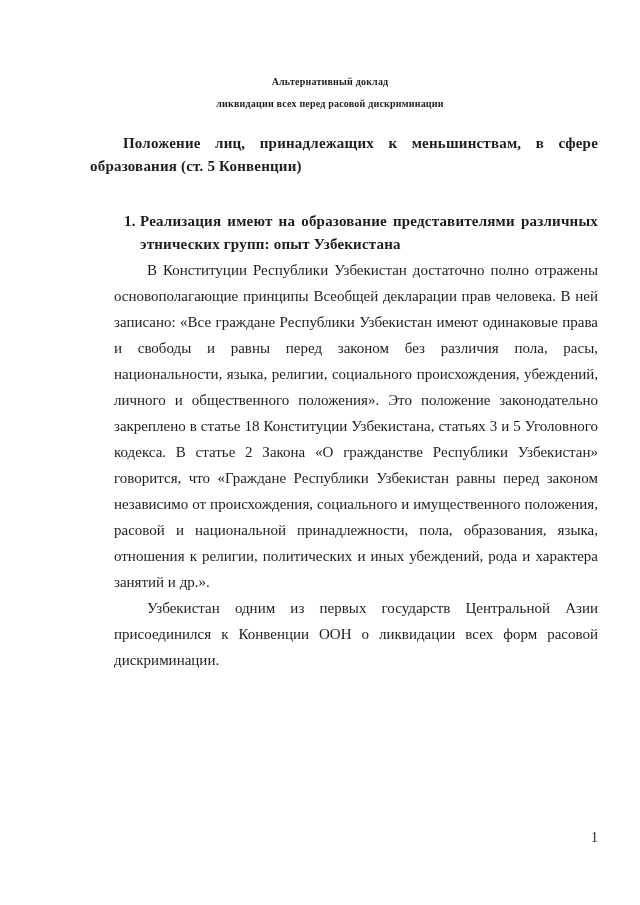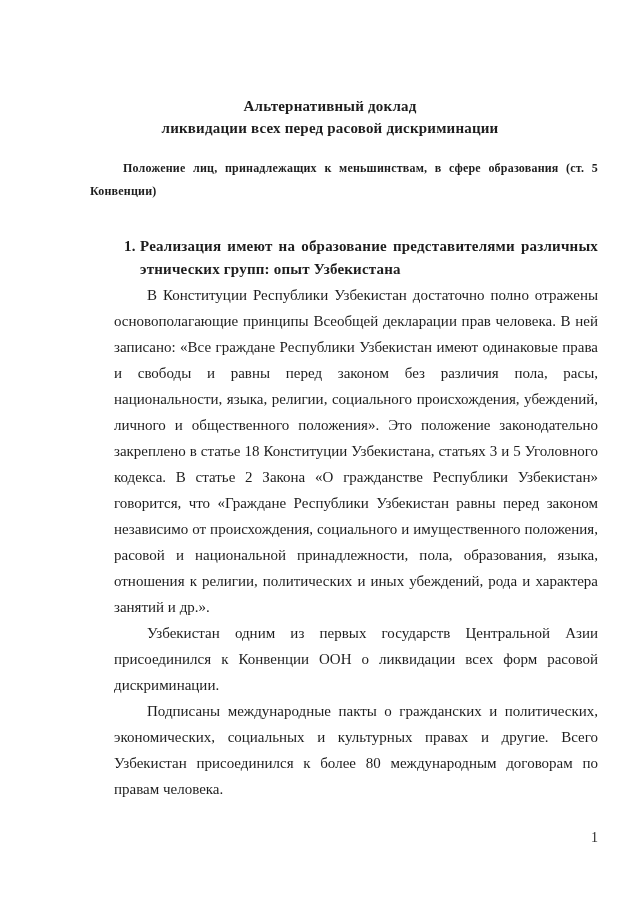--- a/index.html
+++ b/index.html
@@ -12,31 +12,31 @@
     width: 640px;
     height: 905px;
     background: #ffffff;
     color: #1d1d1d;
     font-family: "Liberation Serif", "DejaVu Serif", serif;
     overflow: hidden;
     box-sizing: border-box;
   }
   .doc-title {
     margin: 0 70px 0 90px;      
-    padding-top: 96px;
+    padding-top: 71px;
     font-weight: bold;
-    font-size: 15px;
+    font-size: 10px;
     line-height: 21.5px;
     text-align: center;
     letter-spacing: 0.2px;
   }
   .subtitle {
     margin: 18px 42px 0 90px;
     font-weight: bold;
-    font-size: 12px;
+    font-size: 15px;
     line-height: 22.5px;
     text-align: justify;
     text-indent: 33px;
     letter-spacing: 0.2px;
   }
   .heading {
     margin: 33px 42px 0 90px;
     display: flex;
     font-weight: bold;
     font-size: 15px;
@@ -83,17 +83,16 @@
 
   <p class="subtitle">Положение лиц, принадлежащих к меньшинствам, в сфере образования (ст. 5 Конвенции)</p>
 
   <div class="heading">
     <span class="num">1.</span>
     <span class="htext">Реализация имеют на образование представителями различных этнических групп: опыт Узбекистана</span>
   </div>
 
   <p class="body-par first">В Конституции Республики Узбекистан достаточно полно отражены основополагающие принципы Всеобщей декларации прав человека. В ней записано: «Все граждане Республики Узбекистан имеют одинаковые права и свободы и равны перед законом без различия пола, расы, национальности, языка, религии, социального происхождения, убеждений, личного и общественного положения». Это положение законодательно закреплено в статье 18 Конституции Узбекистана, статьях 3 и 5 Уголовного кодекса. В статье 2 Закона «О гражданстве Республики Узбекистан» говорится, что «Граждане Республики Узбекистан равны перед законом независимо от происхождения, социального и имущественного положения, расовой и национальной принадлежности, пола, образования, языка, отношения к религии, политических и иных убеждений, рода и характера занятий и др.».</p>
   <p class="body-par">Узбекистан одним из первых государств Центральной Азии присоединился к Конвенции ООН о ликвидации всех форм расовой дискриминации.</p>
-  <p class="body-par">Подписаны международные пакты о гражданских и политических, экономических, социальных и культурных правах и другие. Всего Узбекистан присоединился к более 80 международным договорам по правам человека.</p>
 
   <div class="page-number">1</div>
 
 </div>
 
 </body></html>

